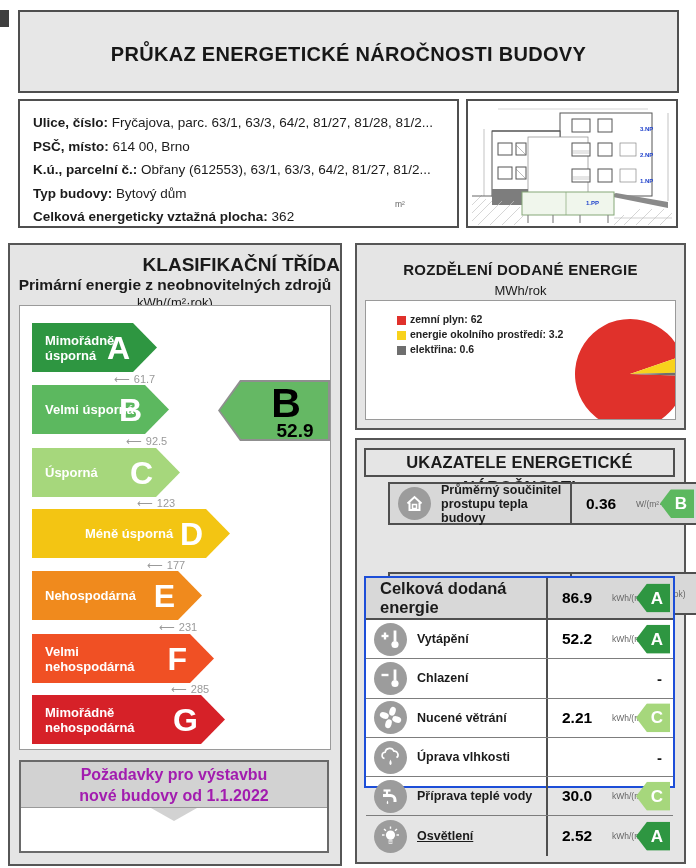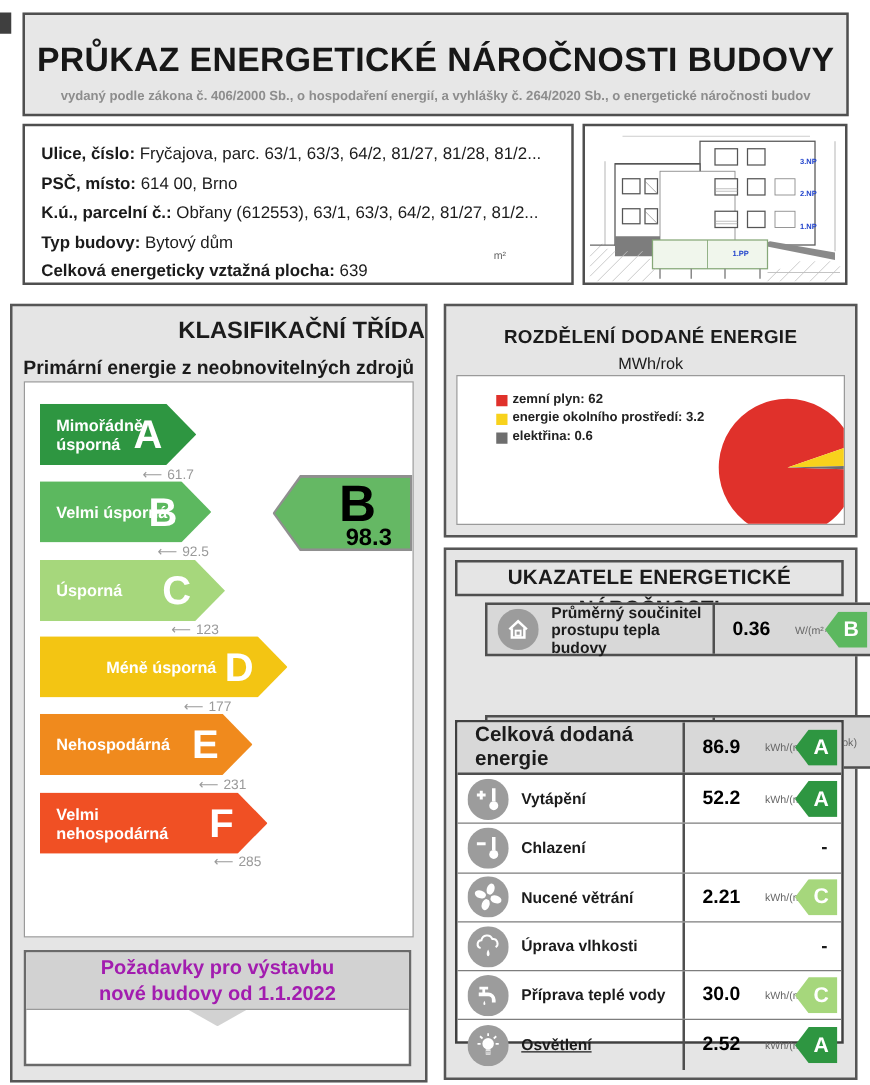--- a/index.html
+++ b/index.html
@@ -6,38 +6,38 @@
   .page{position:relative;width:696px;height:868px;background:#fff;
         font-family:"Liberation Sans",sans-serif;color:#1b1b1b;overflow:hidden;}
   .abs{position:absolute;}
 
   
   .corner-mark{left:0;top:10px;width:9px;height:17px;background:#3f3f3f;}
 
   
   .header{left:18px;top:10px;width:657px;height:79px;background:#e7e7e7;
           border:2px solid #4f4f4f;text-align:center;}
-  .header .title{margin-top:21px;font-size:27px;font-weight:bold;letter-spacing:.3px;color:#171717;}
+  .header .title{margin-top:31px;font-size:20px;font-weight:bold;letter-spacing:.3px;color:#171717;}
   .header .subtitle{margin-top:7px;font-size:10.5px;font-weight:bold;color:#8d8d8d;}
 
   
   .address{left:18px;top:99px;width:441px;height:129px;background:#fff;border:2px solid #4f4f4f;
            padding:10px 0 0 13px;box-sizing:border-box;font-size:13.5px;}
   .address .row{line-height:23.5px;white-space:nowrap;position:relative;}
   .address .lbl{font-weight:bold;}
   .address .unit{position:absolute;left:362px;top:0;}
 
   
   .imgbox{left:466px;top:99px;width:212px;height:129px;background:#fff;border:2px solid #4f4f4f;box-sizing:border-box;}
 
   
   .class-panel{left:8px;top:243px;width:334px;height:623px;background:#e5e5e5;
                border:2px solid #565656;box-sizing:border-box;}
   .class-panel .t1{margin-top:9px;text-align:right;font-size:19px;font-weight:bold;}
-  .class-panel .t2{margin-top:10px;text-align:center;font-size:15.5px;font-weight:bold;}
+  .class-panel .t2{margin-top:0;text-align:center;font-size:15.5px;font-weight:bold;}
   .class-panel .t3{margin-top:1px;text-align:center;font-size:13px;}
   .scale-box{left:9px;top:60px;width:312px;height:445px;background:#fff;border:1px solid #9a9a9a;box-sizing:border-box;}
   .scale-row{position:absolute;left:12px;height:49px;
              clip-path:polygon(0 0,calc(100% - 24px) 0,100% 50%,calc(100% - 24px) 100%,0 100%);
              display:flex;align-items:center;}
   .scale-row .lab{padding-left:13px;font-size:13px;line-height:15px;font-weight:bold;color:#fff;max-width:120px;}
   .scale-row .letter{position:absolute;right:27px;top:50%;transform:translateY(-50%);
                      font-size:32px;font-weight:bold;color:#fff;}
   .r-a{top:17px;width:125px;}  .r-b{top:79px;width:137px;}
   .r-c{top:142px;width:148px;} .r-d{top:203px;width:158px;}
@@ -76,21 +76,21 @@
   .legend .lt{font-size:10.5px;font-weight:bold;color:#222;white-space:nowrap;}
   .pie-svg{position:absolute;left:204px;top:13px;}
 
   
   .ind-panel{left:355px;top:438px;width:331px;height:426px;background:#e5e5e5;
              border:2px solid #565656;box-sizing:border-box;}
   .ind-title{position:absolute;left:7px;top:8px;width:311px;height:29px;border:2px solid #4f4f4f;
              box-sizing:border-box;text-align:center;font-size:16.5px;font-weight:bold;line-height:25px;letter-spacing:.2px;}
   .ind-row1{position:absolute;left:7px;top:42px;width:311px;height:43px;}
   .ind-row2{position:absolute;left:7px;top:89px;width:311px;height:43px;}
-  .ind-group{position:absolute;left:7px;top:136px;width:311px;height:259px;border:2px solid #404040;
+  .ind-group{position:absolute;left:7px;top:136px;width:311px;height:212px;border:2px solid #1d4ed8;
              background:#fff;box-sizing:border-box;}
   .ibox{border:2px solid #4f4f4f;background:#d8d8d8;box-sizing:border-box;margin-left:24px;}
   .irow{position:relative;display:flex;box-sizing:border-box;}
   .icell-l{width:182px;flex:none;display:flex;align-items:center;border-right:2px solid #4f4f4f;
            box-sizing:border-box;padding-left:8px;}
   .icell-l .ic{flex:none;margin-right:10px;line-height:0;}
   .icell-l .it{font-size:12.5px;font-weight:bold;line-height:14px;max-width:130px;}
   .icell-r{position:relative;flex:1;}
   .val{position:absolute;left:14px;top:50%;transform:translateY(-50%);font-size:15.5px;font-weight:bold;color:#000;}
   .unit{position:absolute;left:64px;top:50%;transform:translateY(-50%);font-size:8.5px;color:#666;white-space:nowrap;}
@@ -107,21 +107,20 @@
 </style>
 </head>
 <body>
 
 <div class="page">
 
   <div class="abs corner-mark"></div>
 
   <div class="abs header">
     <div class="title">PRŮKAZ ENERGETICKÉ NÁROČNOSTI BUDOVY</div>
-    <div class="subtitle">vydaný podle zákona č. 406/2000 Sb., o hospodaření energií, a vyhlášky č. 264/2020 Sb., o energetické náročnosti budov</div>
   </div>
 
   <div class="abs address">
     <div class="row">
       <span class="lbl">Ulice, číslo:</span>
       <span>Fryčajova, parc. 63/1, 63/3, 64/2, 81/27, 81/28, 81/2...</span>
     </div>
     <div class="row">
       <span class="lbl">PSČ, místo:</span>
       <span>614 00, Brno</span>
@@ -129,21 +128,21 @@
     <div class="row">
       <span class="lbl">K.ú., parcelní č.:</span>
       <span>Obřany (612553), 63/1, 63/3, 64/2, 81/27, 81/2...</span>
     </div>
     <div class="row">
       <span class="lbl">Typ budovy:</span>
       <span>Bytový dům</span>
     </div>
     <div class="row">
       <span class="lbl">Celková energeticky vztažná plocha:</span>
-      <span>639</span>
+      <span>362</span>
       <span class="unit">m²</span>
     </div>
   </div>
 
   <div class="abs imgbox">
     <svg width="208" height="125" viewBox="0 0 208 125">
 
       <line x1="16" y1="28" x2="16" y2="95" stroke="#aaa" stroke-width="0.7"></line>
       <line x1="200" y1="12" x2="200" y2="100" stroke="#aaa" stroke-width="0.7"></line>
       <line x1="30" y1="8" x2="180" y2="8" stroke="#bbb" stroke-width="0.6"></line>
@@ -242,25 +241,29 @@
         <div class="letter">E</div>
       </div>
       <div class="gap g-e"><span class="arr">⟵</span><span>231</span></div>
 
       <div class="scale-row r-f" style="background: rgb(240, 80, 36);">
         <div class="lab">Velmi nehospodárná</div>
         <div class="letter">F</div>
       </div>
       <div class="gap g-f"><span class="arr">⟵</span><span>285</span></div>
 
+      <div class="scale-row r-g" style="background: rgb(214, 33, 40);">
+        <div class="lab">Mimořádně nehospodárná</div>
+        <div class="letter">G</div>
+      </div>
 
       <div class="abs badge">
         <div class="badge-in" style="background: rgb(101, 184, 100);">
           <div class="bl">B</div>
-          <div class="bv">98.3</div>
+          <div class="bv">52.9</div>
         </div>
       </div>
     </div>
 
     <div class="abs req-box">
       <div class="req-head">
         <div>Požadavky pro výstavbu</div>
         <div>nové budovy od 1.1.2022</div>
       </div>
       <div class="req-tab"></div>

